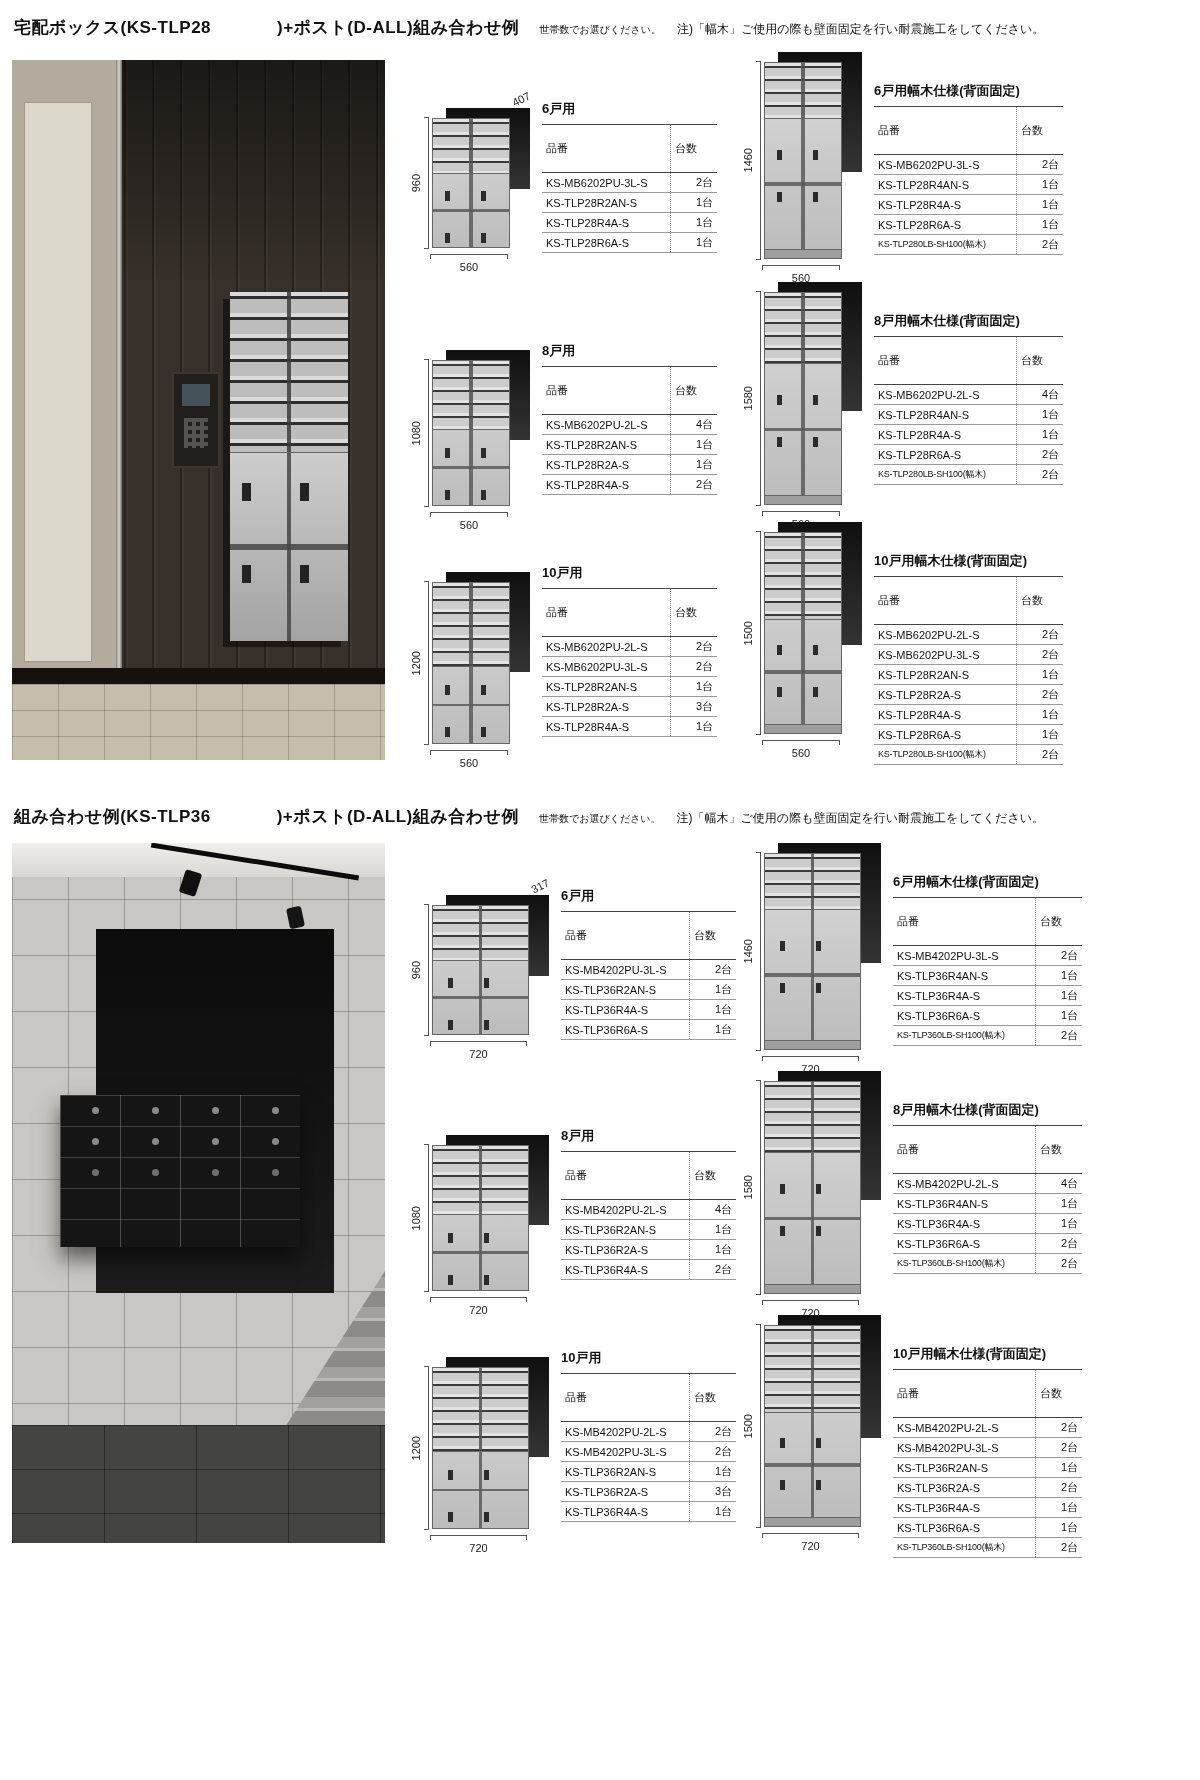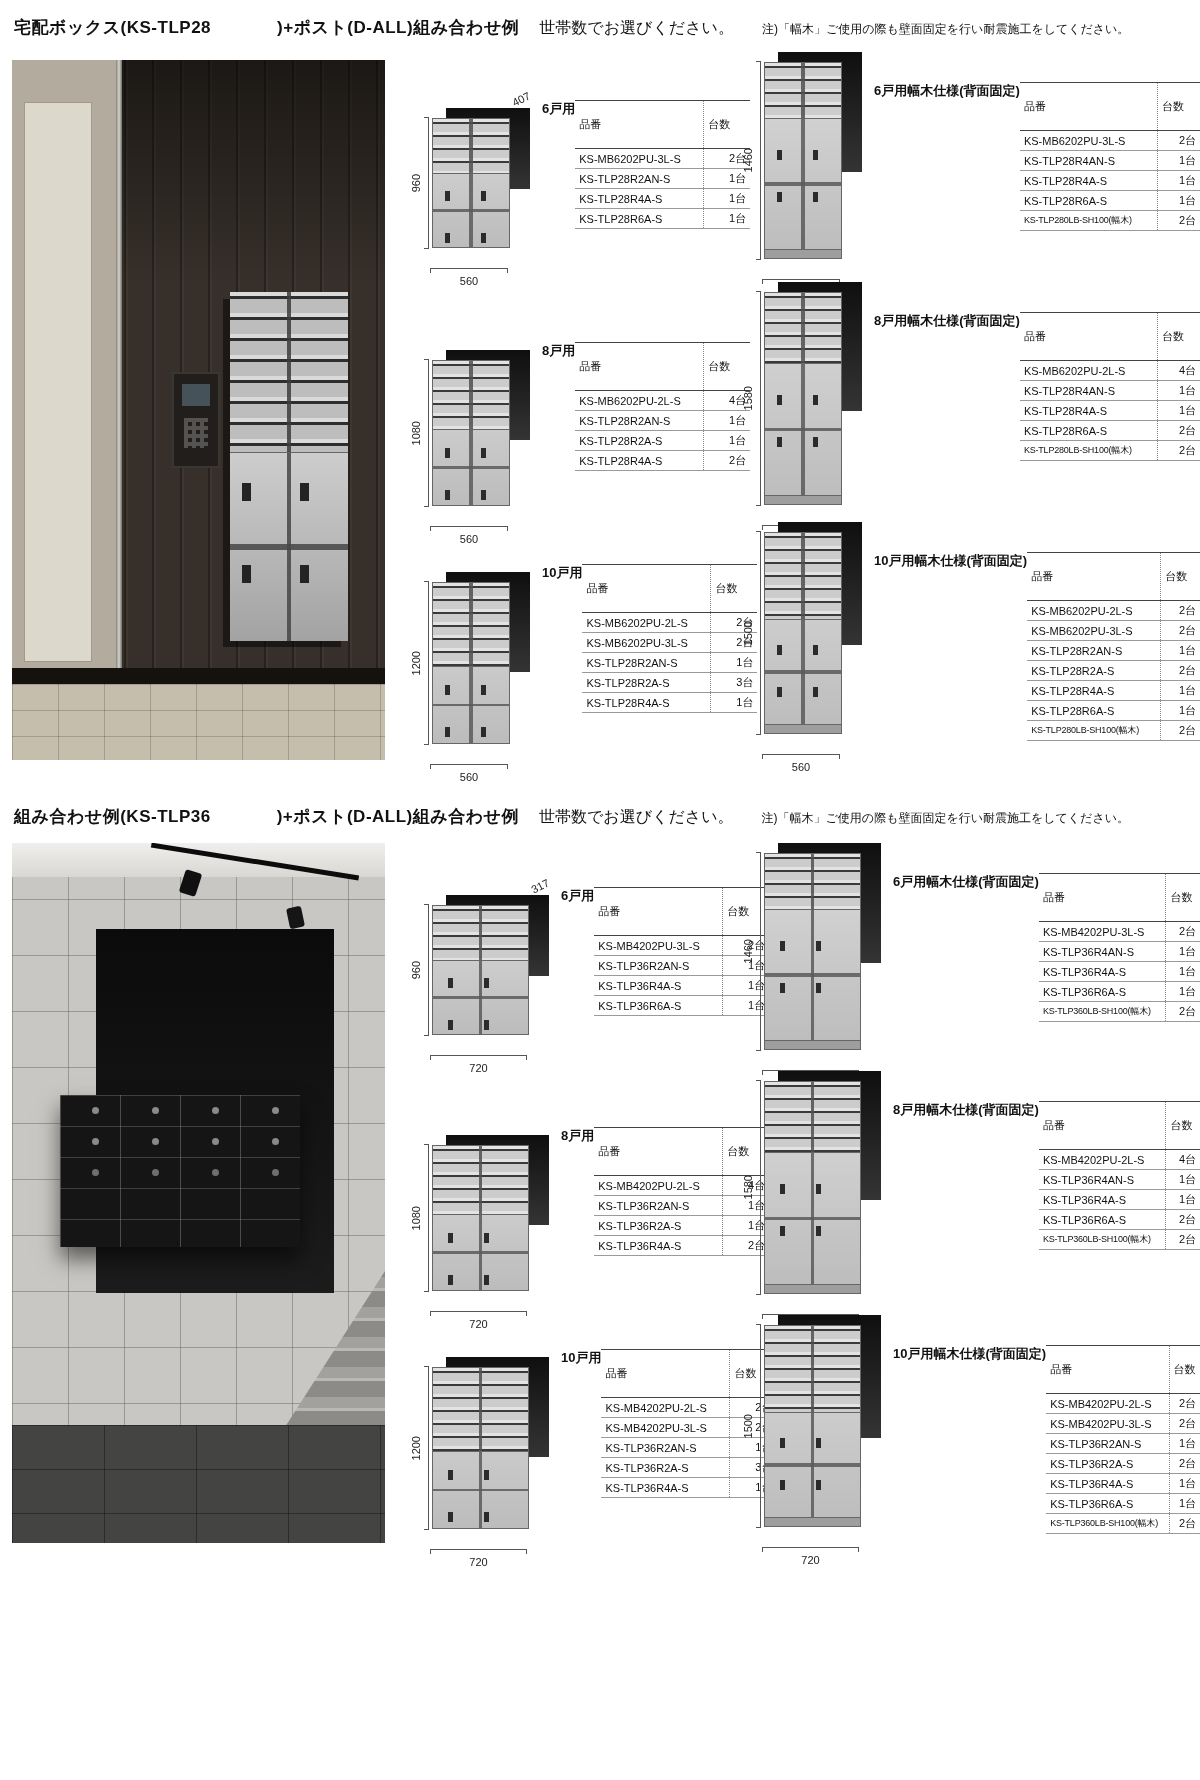--- a/index.html
+++ b/index.html
@@ -9,22 +9,22 @@
   .section { position:absolute; left:0; width:1200px; }
   .sec1 { top:0; height:795px; }
   .sec2 { top:795px; height:985px; }
 
   
   .sec-header { position:absolute; left:14px; display:flex; align-items:baseline; white-space:nowrap; }
   .sec1 .sec-header { top:16px; }
   .sec2 .sec-header { top:10px; }
   .sh-title { font-size:17px; font-weight:bold; letter-spacing:.5px; }
   .sh-gap { display:inline-block; width:66px; }
-  .sh-note1 { font-size:16px; margin-left:20px; }
-  .sh-note2 { font-size:12px; margin-left:28px; }
+  .sh-note1 { font-size:10px; margin-left:20px; }
+  .sh-note2 { font-size:12px; margin-left:16px; }
 
   
   .photo { position:absolute; left:12px; width:373px; height:700px; overflow:hidden; background:#2f2922; }
   .sec1 .photo { top:60px; }
   .sec2 .photo { top:48px; background:#c9c7c3; }
 
   
   .pa-wall { position:absolute; inset:0; background-color:#37302a;
     background-image:repeating-linear-gradient(90deg, rgba(0,0,0,.30) 0 2px, rgba(255,255,255,.03) 2px 4px, transparent 4px 28px); }
   .pa-shade { position:absolute; inset:0; background:linear-gradient(180deg, rgba(0,0,0,.5), transparent 32%); }
@@ -125,25 +125,25 @@
   .fmail { height:var(--mail); flex:none; border-bottom:1px solid #666;
     background:linear-gradient(to right, transparent 0 48%, rgba(80,80,80,.85) 48% 52%, transparent 52%),
       repeating-linear-gradient(to bottom, #e3e3e3 0 3px, #3a3a3a 3px 5px, #cccccc 5px 13px); }
   .fdoors { flex:1; position:relative;
     background:linear-gradient(to right, transparent 0 48%, rgba(90,90,90,.85) 48% 52%, transparent 52%),
       linear-gradient(to bottom, transparent 0 48.5%, rgba(90,90,90,.85) 48.5% 51.5%, transparent 51.5%); }
   .fdoors::after { content:""; position:absolute; left:16%; top:24%; width:5px; height:10px; background:#2b2b2b;
     box-shadow:36px 0 #2b2b2b, 0 42px #2b2b2b, 36px 42px #2b2b2b; }
   .fplinth { height:8px; flex:none; background:#9e9e9e; border-top:1px solid #666; }
 
-  .dimh { margin-left:20px; margin-top:20px; width:var(--fw); font-size:11px; text-align:center; color:#222; }
+  .dimh { margin-left:20px; margin-top:6px; width:var(--fw); font-size:11px; text-align:center; color:#222; }
   .dimh-line { display:block; height:4px; border-top:1px solid #555; border-left:1px solid #555; border-right:1px solid #555; margin-bottom:2px; }
 
   
-  .tcol { display:flex; flex-direction:row;justify-content:flex-end; }
+  .tcol { display:flex; flex-direction:column;justify-content:flex-end; }
   .glabel { font-size:13px; font-weight:bold; margin:0 0 6px 0; white-space:nowrap; }
   .tbl { border-collapse:collapse; }
   .tbl th { font-weight:normal; text-align:left; font-size:11px; padding:16px 4px;
     border-top:1.5px solid #444; border-bottom:1px solid #444; }
   .tbl td { font-size:11px; padding:2px 4px; height:15px; border-bottom:1px solid #9a9a9a; white-space:nowrap; }
   .tbl .c1 { width:120px; }
   .tbl .c2 { width:38px; }
   .tbl td.c2 { text-align:right; }
   .tbl td.c2, .tbl th.c2 { border-left:1px dotted #888; }
   .g-r .tbl .c1 { width:134px; }

